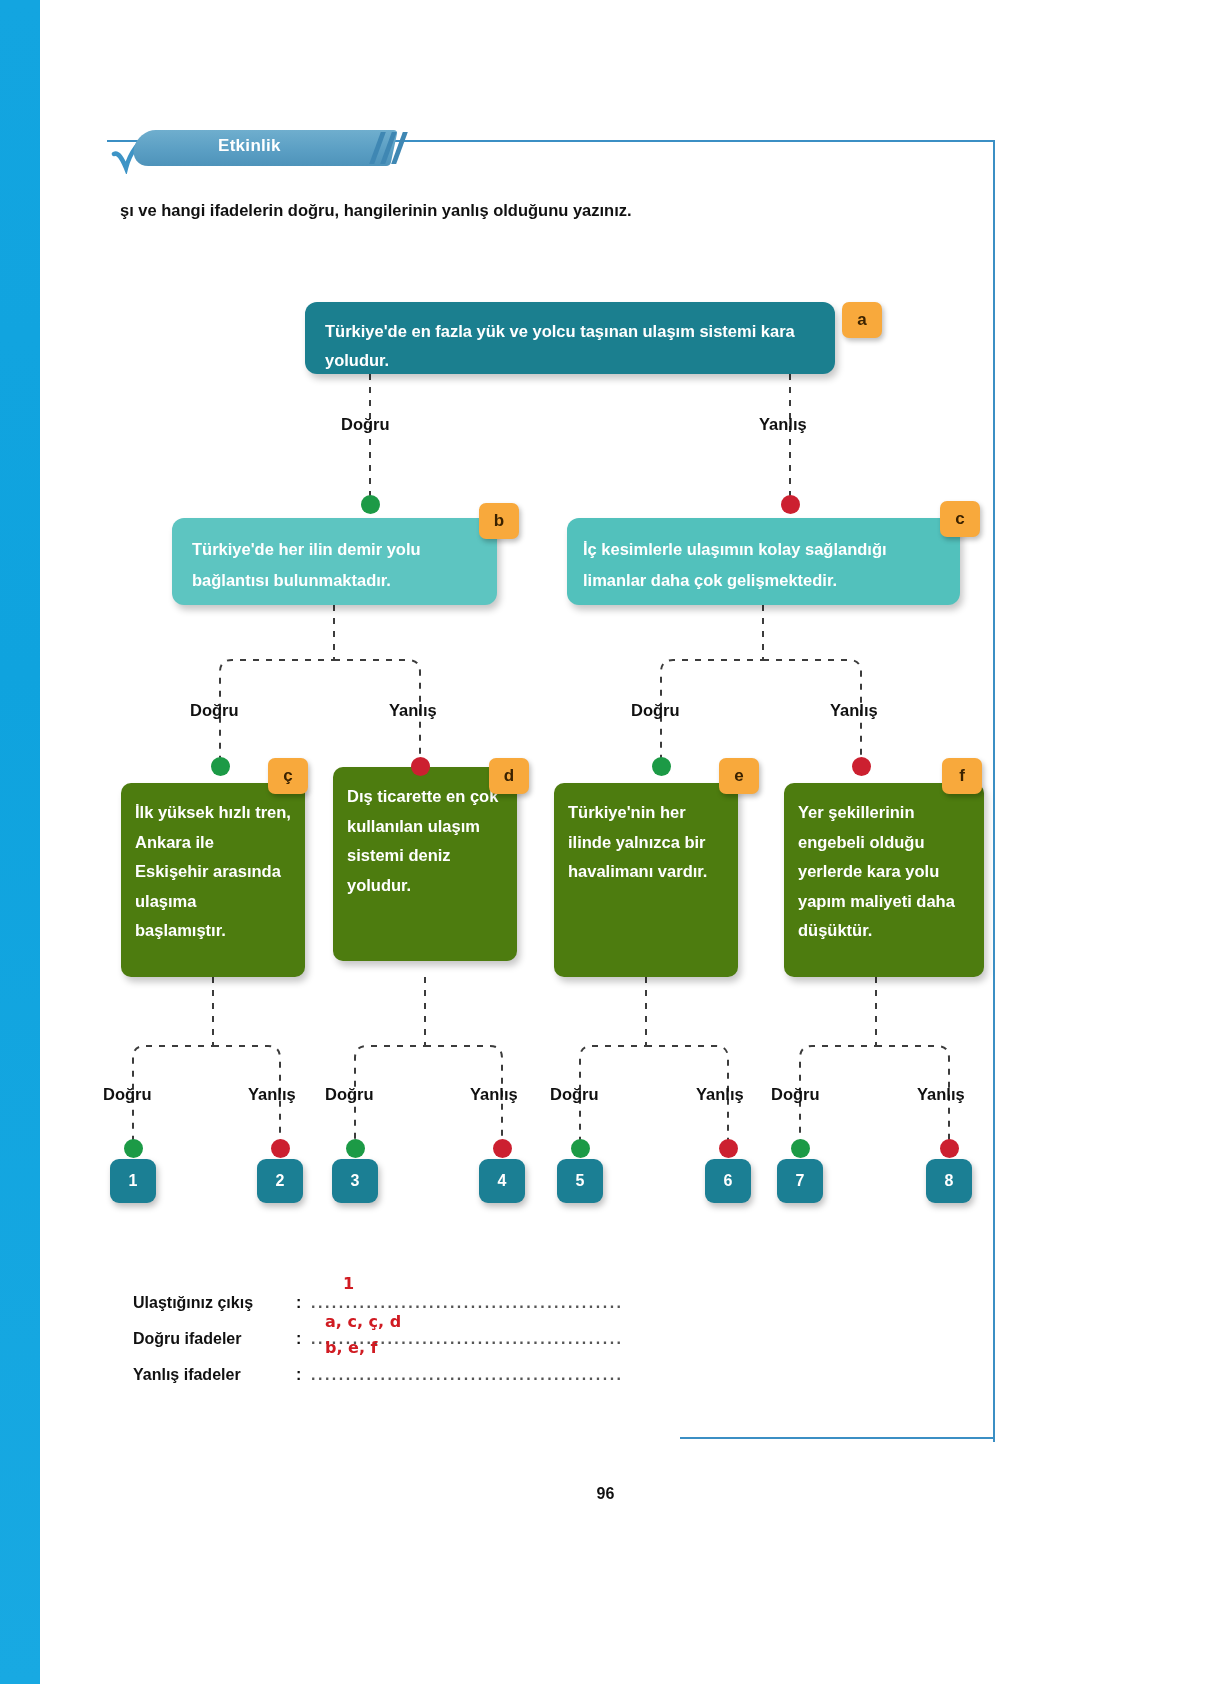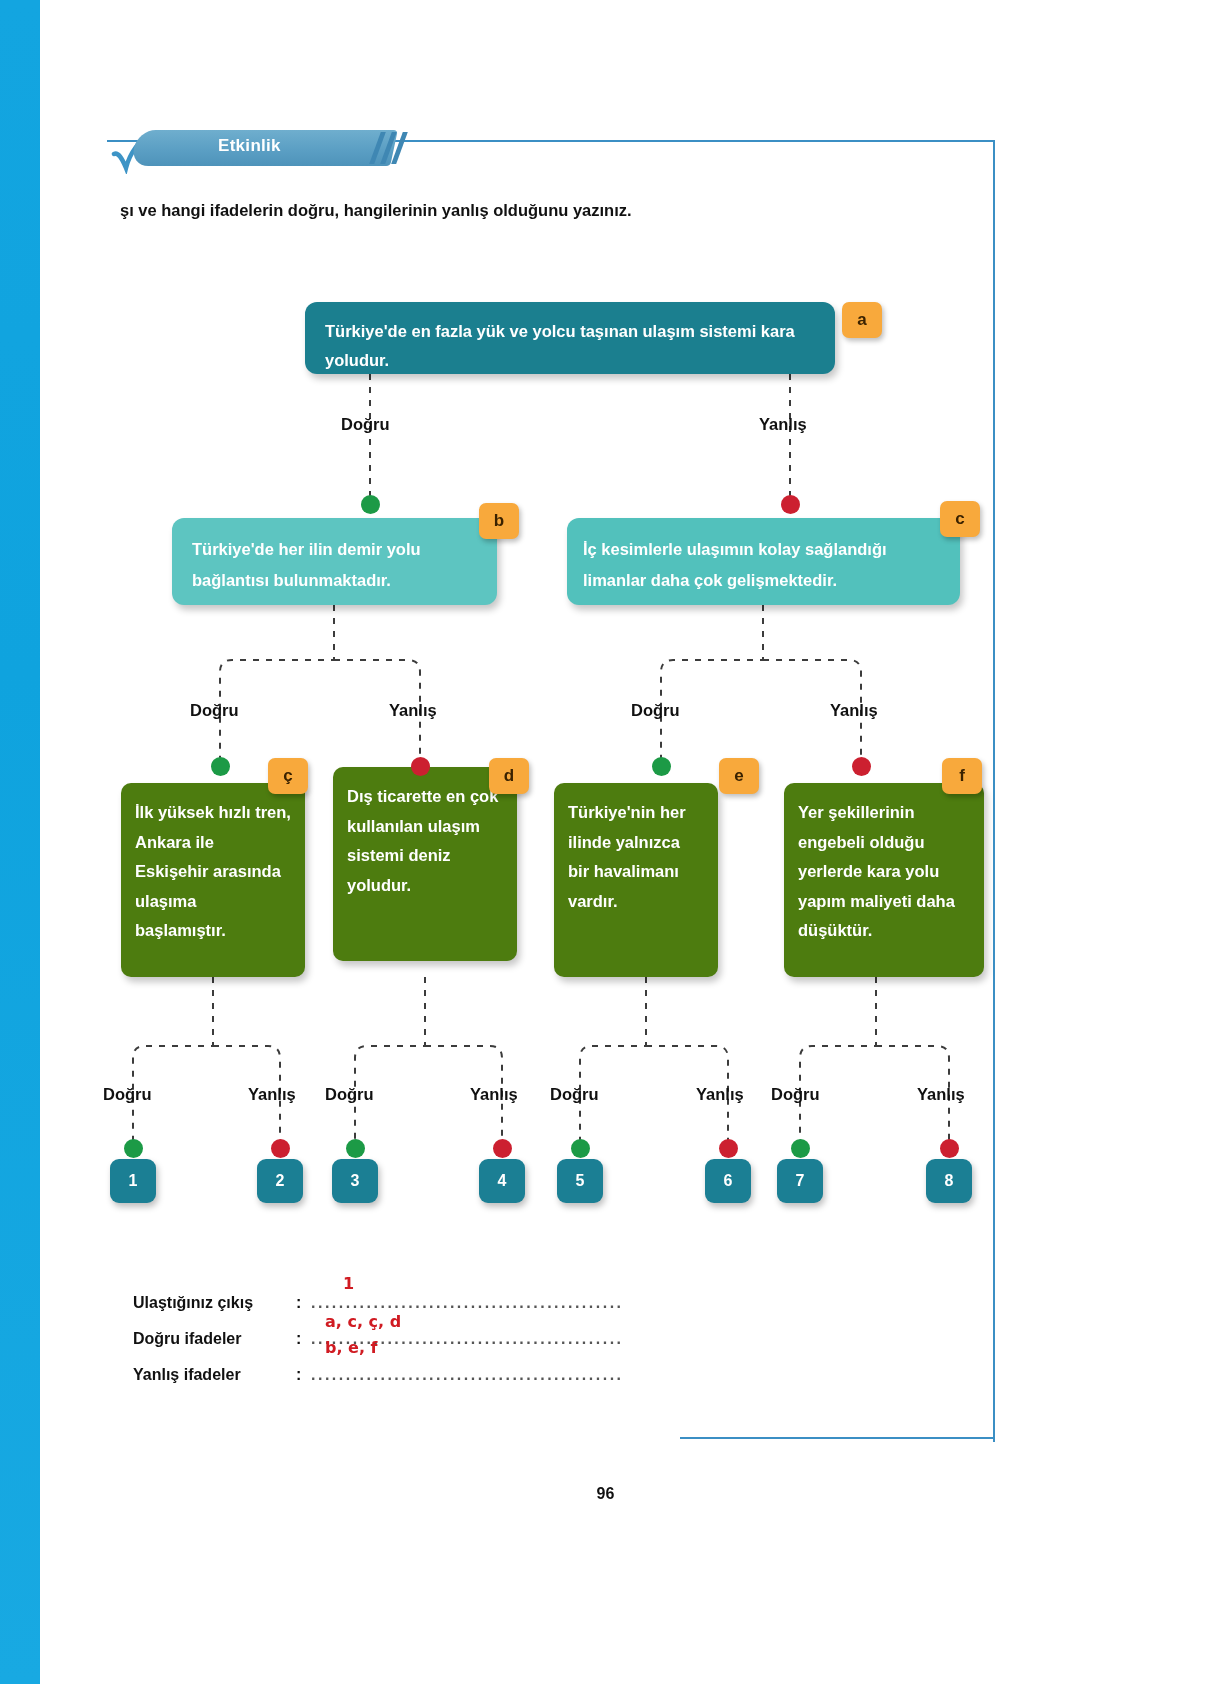--- a/index.html
+++ b/index.html
@@ -74,21 +74,21 @@
     background:#52C1BC;padding:16px 18px 4px 16px;
     font-size:16.5px;line-height:31px;
   }
   .node-g{
     background:#4d7c0f;padding:15px 14px 0 14px;
     font-size:16.5px;line-height:29.5px;
     border-radius:10px;
   }
   .node-c1{left:121px;top:783px;width:184px;height:194px;}
   .node-c2{left:333px;top:767px;width:184px;height:194px;}
-  .node-c3{left:554px;top:783px;width:164px;height:194px;}
+  .node-c3{left:554px;top:783px;width:184px;height:194px;}
   .node-c4{left:784px;top:783px;width:200px;height:194px;}
   
   .badge{
     position:absolute;width:40px;height:36px;border-radius:7px;
     background:#F8A93C;color:#3a2200;font-weight:bold;font-size:17px;
     display:flex;align-items:center;justify-content:center;
     box-shadow:2px 3px 5px rgba(0,0,0,.25);
     z-index:5;
   }
   

